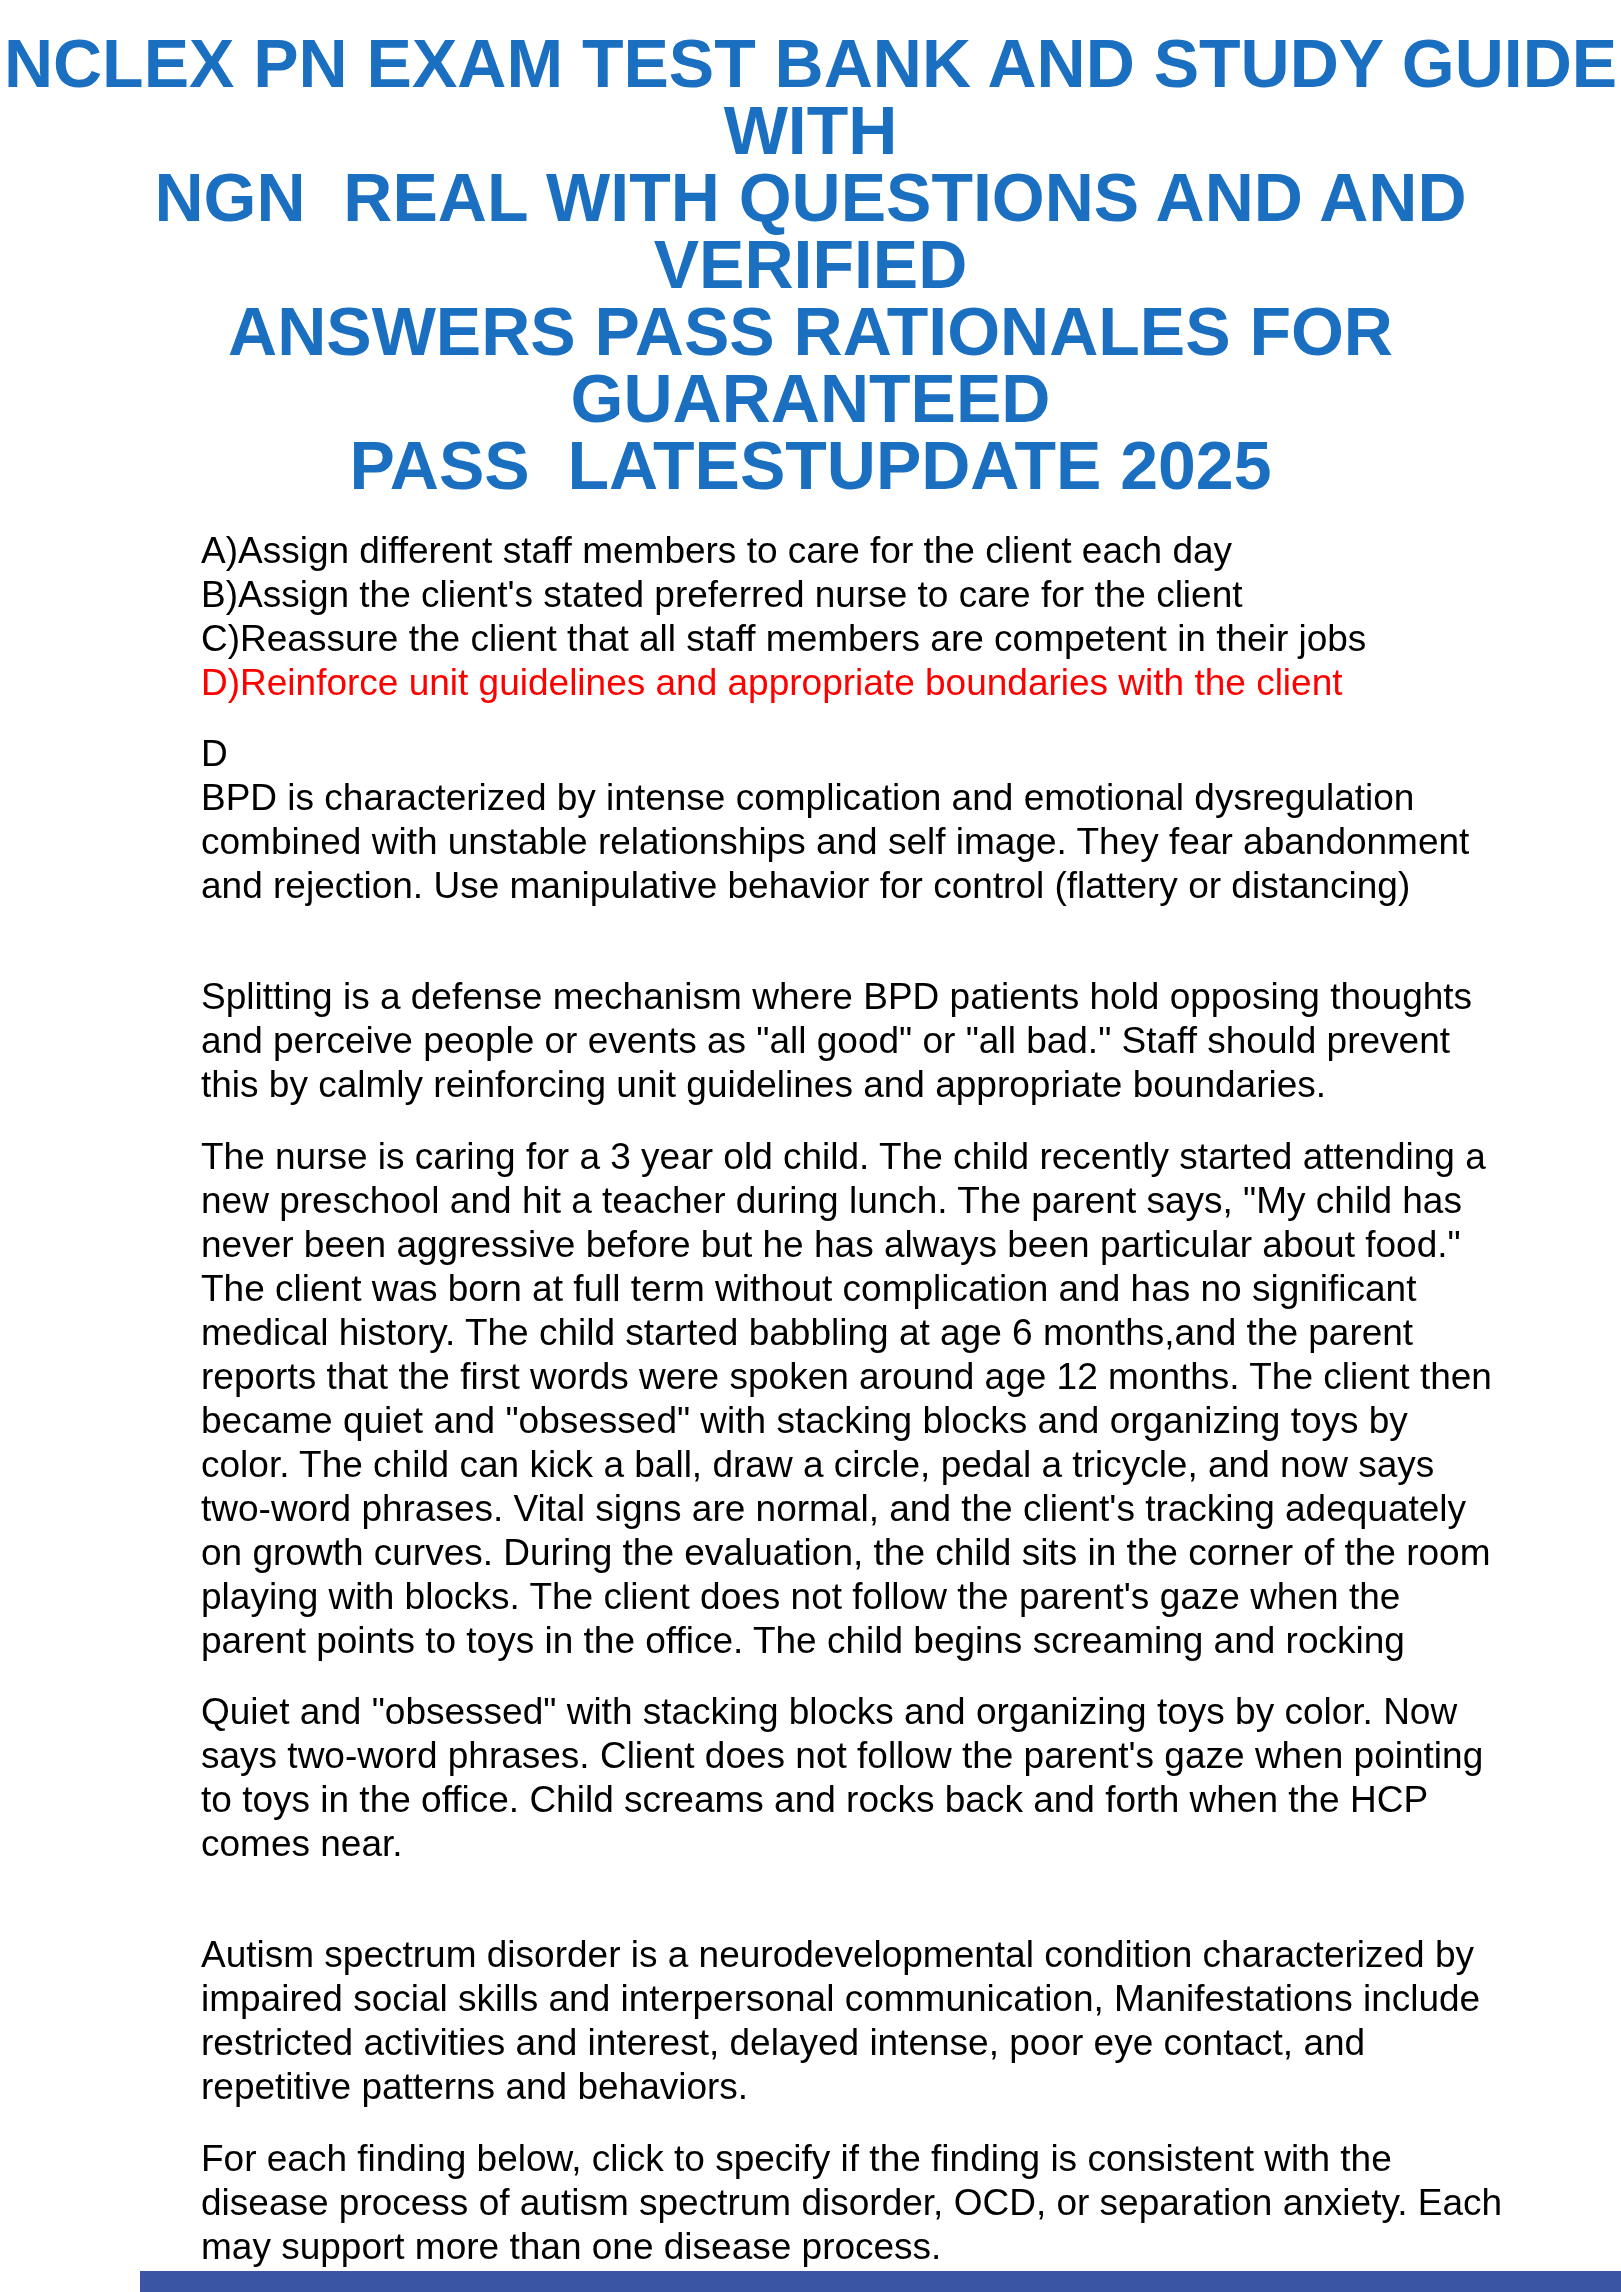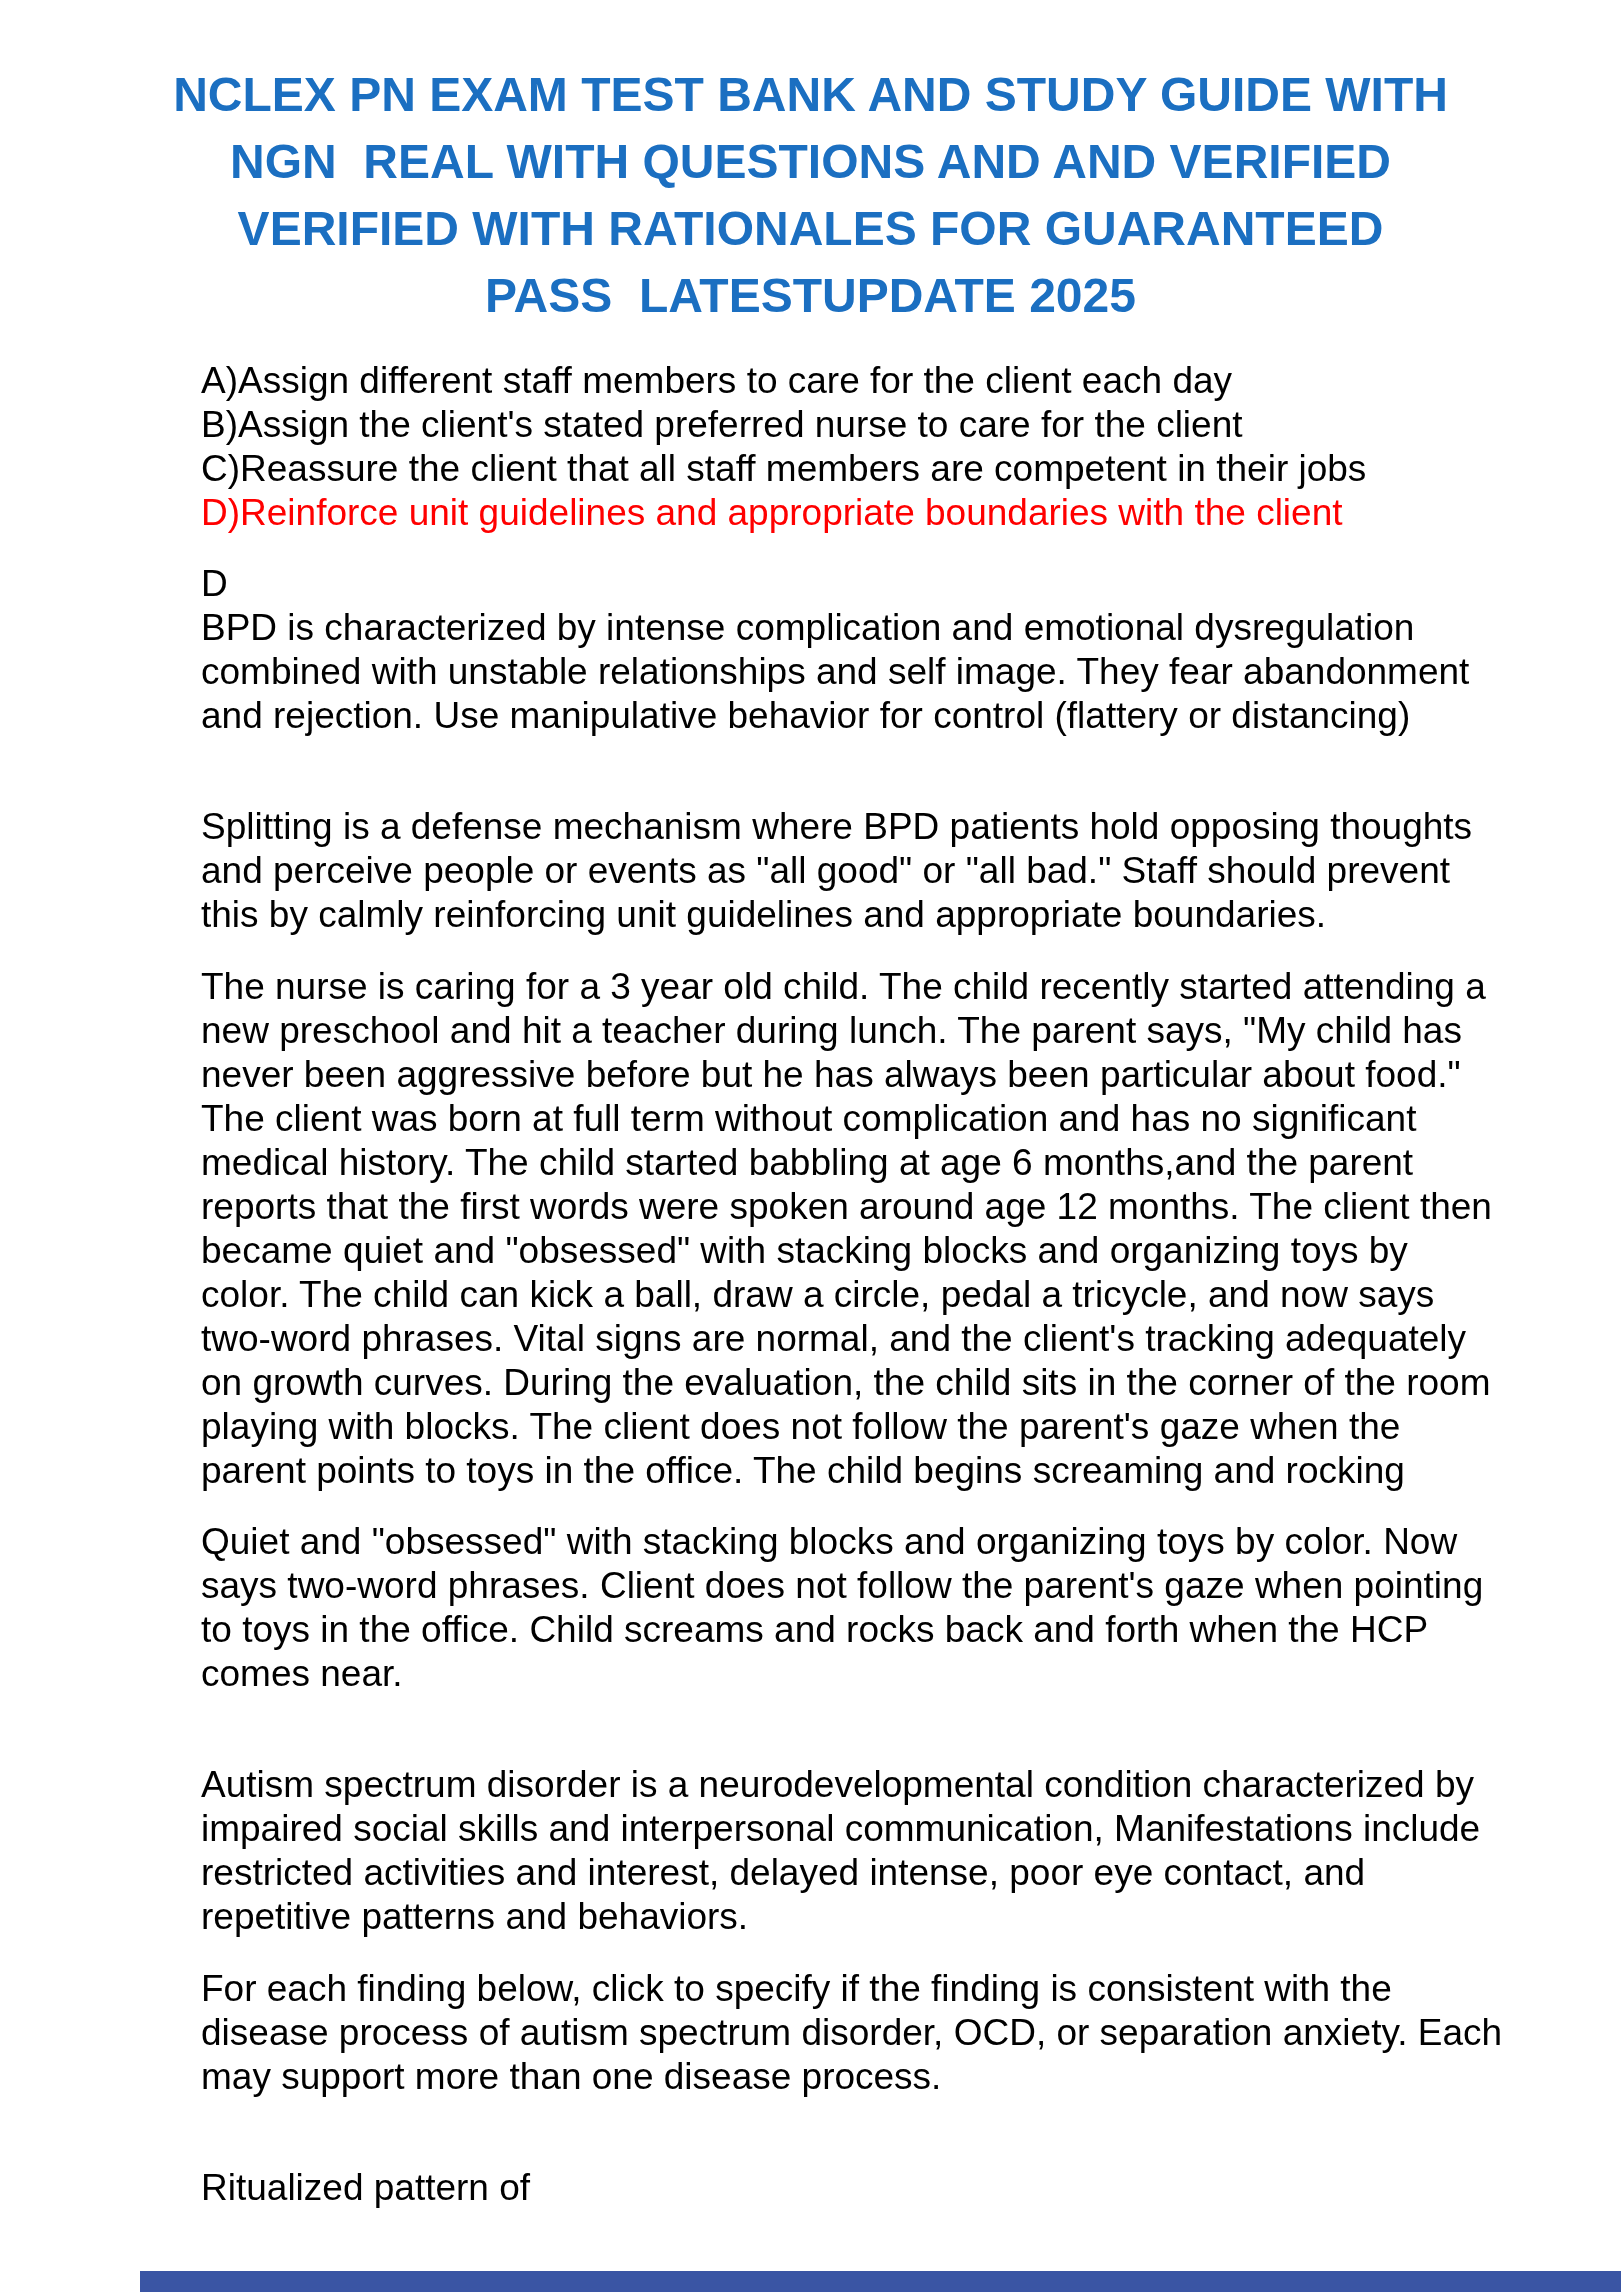--- a/index.html
+++ b/index.html
@@ -10,25 +10,25 @@
   }
   .page {
     width: 1621px;
     height: 2293px;
     margin: 0 auto;
     background: #ffffff;
     position: relative;
     overflow: hidden;
   }
   .doc-title {
-    padding-top: 61px;
+    padding-top: 30px;
     text-align: center;
     font-family: "Liberation Sans", sans-serif;
     font-weight: 700;
-    font-size: 48px;
+    font-size: 68px;
     line-height: 67px;
     color: var(--color-title, #1b6fc1);
     letter-spacing: 0px;
   }
   .title-line { white-space: pre-wrap; }
   .doc-body {
     margin-top: 30px;
     padding: 0 116px 0 201px;
     font-family: Liberation Sans, sans-serif;
     font-size: 37px;
@@ -54,21 +54,21 @@
   }
 </style>
 </head>
 <body>
 
 <div class="page">
 
   <header class="doc-title">
     <div class="title-line">NCLEX PN EXAM TEST BANK AND STUDY GUIDE WITH</div>
     <div class="title-line">NGN  REAL WITH QUESTIONS AND AND VERIFIED</div>
-    <div class="title-line">VERIFIED WITH RATIONALES FOR GUARANTEED</div>
+    <div class="title-line">ANSWERS PASS RATIONALES FOR GUARANTEED</div>
     <div class="title-line">PASS  LATESTUPDATE 2025</div>
   </header>
 
   <main class="doc-body">
 
     <section class="options">
       <div class="option">A)Assign different staff members to care for the client each day</div>
       <div class="option">B)Assign the client's stated preferred nurse to care for the client</div>
       <div class="option">C)Reassure the client that all staff members are competent in their jobs</div>
       <div class="option correct">D)Reinforce unit guidelines and appropriate boundaries with the client</div>

